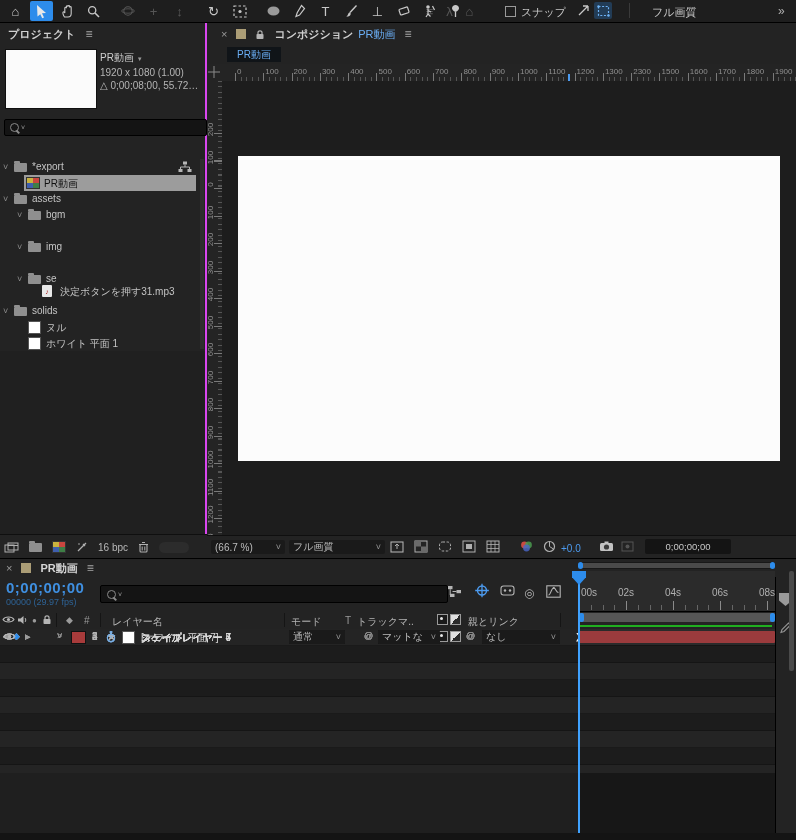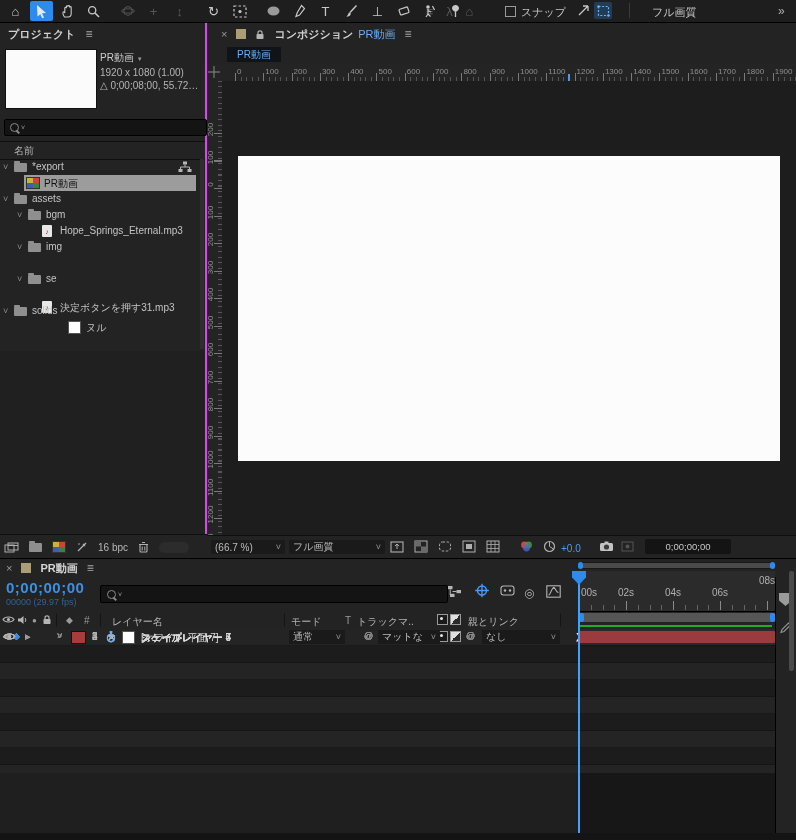--- a/index.html
+++ b/index.html
@@ -143,23 +143,20 @@
   <div class="p" style="left:100px;top:28px;line-height:13px">
     <div><span style="color:#cfcfcf">PR動画</span>
          <span style="font-size:6px;color:#9a9a9a">▼</span></div>
     <div style="color:#b5b5b5">1920 x 1080 (1.00)</div>
     <div style="color:#b5b5b5">△ 0;00;08;00, 55.72…</div>
   </div>
   <div class="p" style="left:4px;top:96px;width:196px;height:15px;background:#141414;border:1px solid #000;border-radius:2px;display:flex;align-items:center;padding-left:5px;gap:2px">
     <span class="mag"></span>
     <span class="caret" style="font-size:7px">˅</span>
   </div>
-  <div class="p" style="left:0;top:118px;width:205px;height:17px;border-top:1px solid #0f0f0f;border-bottom:1px solid #0f0f0f;display:flex;align-items:center">
-    <span style="padding-left:14px;color:#b5b5b5">名前</span>
-  </div>
   <div class="p" id="project-tree" style="left:0;top:136px;width:205px;height:192px">
       <div class="treerow" style="top: 0px;">
         <div class="chev" style="position: absolute; left: 3px;">˅</div>
         <div class="folder" style="position: absolute; left: 14px;"></div>
         <div style="position: absolute; left: 32px; top: 2px; white-space: nowrap;">*export</div>
         <div style="position: absolute; left: 178px; top: 2px;"><svg width="14" height="12" viewBox="0 0 14 12">
             <rect x="5" y="0.5" width="4" height="3" fill="#b5b5b5"></rect>
             <rect x="0.5" y="8" width="4" height="3" fill="#b5b5b5"></rect>
             <rect x="9.5" y="8" width="4" height="3" fill="#b5b5b5"></rect>
             <path d="M7 3.5 V6 M7 6 H2.5 V8 M7 6 H11.5 V8" stroke="#b5b5b5" fill="none"></path>
@@ -172,46 +169,46 @@
       <div class="treerow" style="top: 32px;">
         <div class="chev" style="position: absolute; left: 3px;">˅</div>
         <div class="folder" style="position: absolute; left: 14px;"></div>
         <div style="position: absolute; left: 32px; top: 2px; white-space: nowrap;">assets</div>
       </div>
       <div class="treerow" style="top: 48px;">
         <div class="chev" style="position: absolute; left: 17px;">˅</div>
         <div class="folder" style="position: absolute; left: 28px;"></div>
         <div style="position: absolute; left: 46px; top: 2px; white-space: nowrap;">bgm</div>
       </div>
-      <div class="treerow" style="top: 64px;">
-        <div class="fileicon" style="position: absolute; left: 42px; color: rgb(176, 48, 48);">♪</div>
-        <div style="position: absolute; left: 60px; top: 2px; white-space: nowrap;">Hope_Springs_Eternal.mp3</div>
-      </div>
       <div class="treerow" style="top: 80px;">
         <div class="chev" style="position: absolute; left: 17px;">˅</div>
         <div class="folder" style="position: absolute; left: 28px;"></div>
         <div style="position: absolute; left: 46px; top: 2px; white-space: nowrap;">img</div>
       </div>
       <div class="treerow" style="top: 112px;">
         <div class="chev" style="position: absolute; left: 17px;">˅</div>
         <div class="folder" style="position: absolute; left: 28px;"></div>
         <div style="position: absolute; left: 46px; top: 2px; white-space: nowrap;">se</div>
       </div>
-      <div class="treerow" style="top: 140px;">
+      <div class="treerow" style="top: 124px;">
         <div class="fileicon" style="position: absolute; left: 42px; color: rgb(176, 48, 48);">♪</div>
         <div style="position: absolute; left: 60px; top: 2px; white-space: nowrap;">決定ボタンを押す31.mp3</div>
       </div>
       <div class="treerow" style="top: 144px;">
         <div class="chev" style="position: absolute; left: 3px;">˅</div>
         <div class="folder" style="position: absolute; left: 14px;"></div>
         <div style="position: absolute; left: 32px; top: 2px; white-space: nowrap;">solids</div>
       </div>
-      <div class="treerow" style="top: 160px; margin-left: 40px;">
+      <div class="treerow" style="top: 160px;">
         <div class="solidsw" style="position: absolute; left: 28px;"></div>
         <div style="position: absolute; left: 46px; top: 2px; white-space: nowrap;">ヌル</div>
+      </div>
+      <div class="treerow" style="top: 176px;">
+        <div class="solidsw" style="position: absolute; left: 28px;"></div>
+        <div style="position: absolute; left: 46px; top: 2px; white-space: nowrap;">ホワイト 平面 1</div>
       </div>
     </div>
   <div class="p" style="left:200px;top:136px;width:4px;height:190px;background:#2e2e2e"></div>
   <div class="p" style="left:0;top:328px;width:205px;height:183px;background:#202020"></div>
   <div class="p" id="project-footer" style="left:0;top:511px;width:205px;height:24px;background:#232323;border-top:1px solid #0f0f0f;display:flex;align-items:center;gap:10px;padding-left:4px">
     <span class="ico">
       <svg width="15" height="11" viewBox="0 0 15 11">
           <rect x="1" y="3" width="9" height="7" fill="none" stroke="#b0b0b0"></rect>
           <rect x="4" y="1" width="10" height="7" fill="none" stroke="#b0b0b0"></rect>
           <line x1="4" y1="3.5" x2="14" y2="3.5" stroke="#b0b0b0"></line>
@@ -273,21 +270,21 @@
       <span class="hlbl" style="left: 128.2px; top: 3px;">400</span>
       <span class="hlbl" style="left: 156.5px; top: 3px;">500</span>
       <span class="hlbl" style="left: 184.8px; top: 3px;">600</span>
       <span class="hlbl" style="left: 213.1px; top: 3px;">700</span>
       <span class="hlbl" style="left: 241.4px; top: 3px;">800</span>
       <span class="hlbl" style="left: 269.7px; top: 3px;">900</span>
       <span class="hlbl" style="left: 298px; top: 3px;">1000</span>
       <span class="hlbl" style="left: 326.3px; top: 3px;">1100</span>
       <span class="hlbl" style="left: 354.6px; top: 3px;">1200</span>
       <span class="hlbl" style="left: 382.9px; top: 3px;">1300</span>
-      <span class="hlbl" style="left: 411.2px; top: 3px;">1400</span>
+      <span class="hlbl" style="left: 411.2px; top: 3px;">2300</span>
       <span class="hlbl" style="left: 439.5px; top: 3px;">1500</span>
       <span class="hlbl" style="left: 467.8px; top: 3px;">1600</span>
       <span class="hlbl" style="left: 496.1px; top: 3px;">1700</span>
       <span class="hlbl" style="left: 524.4px; top: 3px;">1800</span>
       <span class="hlbl" style="left: 552.7px; top: 3px;">1900</span>
     </div>
   <div class="p" id="vruler" style="left:0;top:58px;width:15px;height:454px;background:#242424;border-right:1px solid #000;overflow:hidden">
     <div class="p" style="left:11px;top:0;width:4px;height:454px;background:repeating-linear-gradient(180deg,#555 0 1px,transparent 1px 5.5px)"></div>
     <div class="p" style="left:7px;top:52px;width:8px;height:402px;background:repeating-linear-gradient(180deg,#7a7a7a 0 1px,transparent 1px 27.5px)"></div>
   <span class="vlbl" style="left: -8px; top: 44px;">200</span>
@@ -433,21 +430,21 @@
     <div style="position:absolute;left:0;top:0;width:5px;height:7px;background:#2d8ceb;border-radius:3px"></div>
     <div style="position:absolute;right:0;top:0;width:5px;height:7px;background:#2d8ceb;border-radius:3px"></div>
   </div>
   <div class="p" id="tl-ruler" style="left:578px;top:12px;width:197px;height:40px;background:#2b2b2b;border-bottom:1px solid #000;overflow:hidden">
     <div class="p" style="left:1px;top:34px;width:196px;height:5px;background:repeating-linear-gradient(90deg,#666 0 1px,transparent 1px 11.75px)"></div>
     <div class="p" style="left:1px;top:30px;width:196px;height:9px;background:repeating-linear-gradient(90deg,#8a8a8a 0 1px,transparent 1px 47px)"></div>
   <span class="hlbl" style="left: 3px; top: 16px; font-size: 10px; color: rgb(176, 176, 176);">00s</span>
       <span class="hlbl" style="left: 40px; top: 16px; font-size: 10px; color: rgb(176, 176, 176);">02s</span>
       <span class="hlbl" style="left: 87px; top: 16px; font-size: 10px; color: rgb(176, 176, 176);">04s</span>
       <span class="hlbl" style="left: 134px; top: 16px; font-size: 10px; color: rgb(176, 176, 176);">06s</span>
-      <span class="hlbl" style="left: 181px; top: 4px; font-size: 10px; color: rgb(176, 176, 176); text-align: right;">08s</span>
+      <span class="hlbl" style="left: 181px; top: 16px; font-size: 10px; color: rgb(176, 176, 176); text-align: right;">08s</span>
     </div>
   <div class="p" style="left:579px;top:54px;width:196px;height:9px;background:#565656;border-radius:2px">
     <div style="position:absolute;left:0;top:0;width:5px;height:9px;background:#2d8ceb;border-radius:2px"></div>
     <div style="position:absolute;right:0;top:0;width:5px;height:9px;background:#2d8ceb;border-radius:2px"></div>
   </div>
   <div class="p" style="left:579px;top:66px;width:193px;height:2px;background:#1fae1f"></div>
 
   <div class="p" id="tl-colhdr" style="left:0;top:52px;width:578px;height:18px;border-bottom:1px solid #151515">
     <span class="p ico" style="left:2px;top:4px">
       <svg width="13" height="9" viewBox="0 0 13 9">

